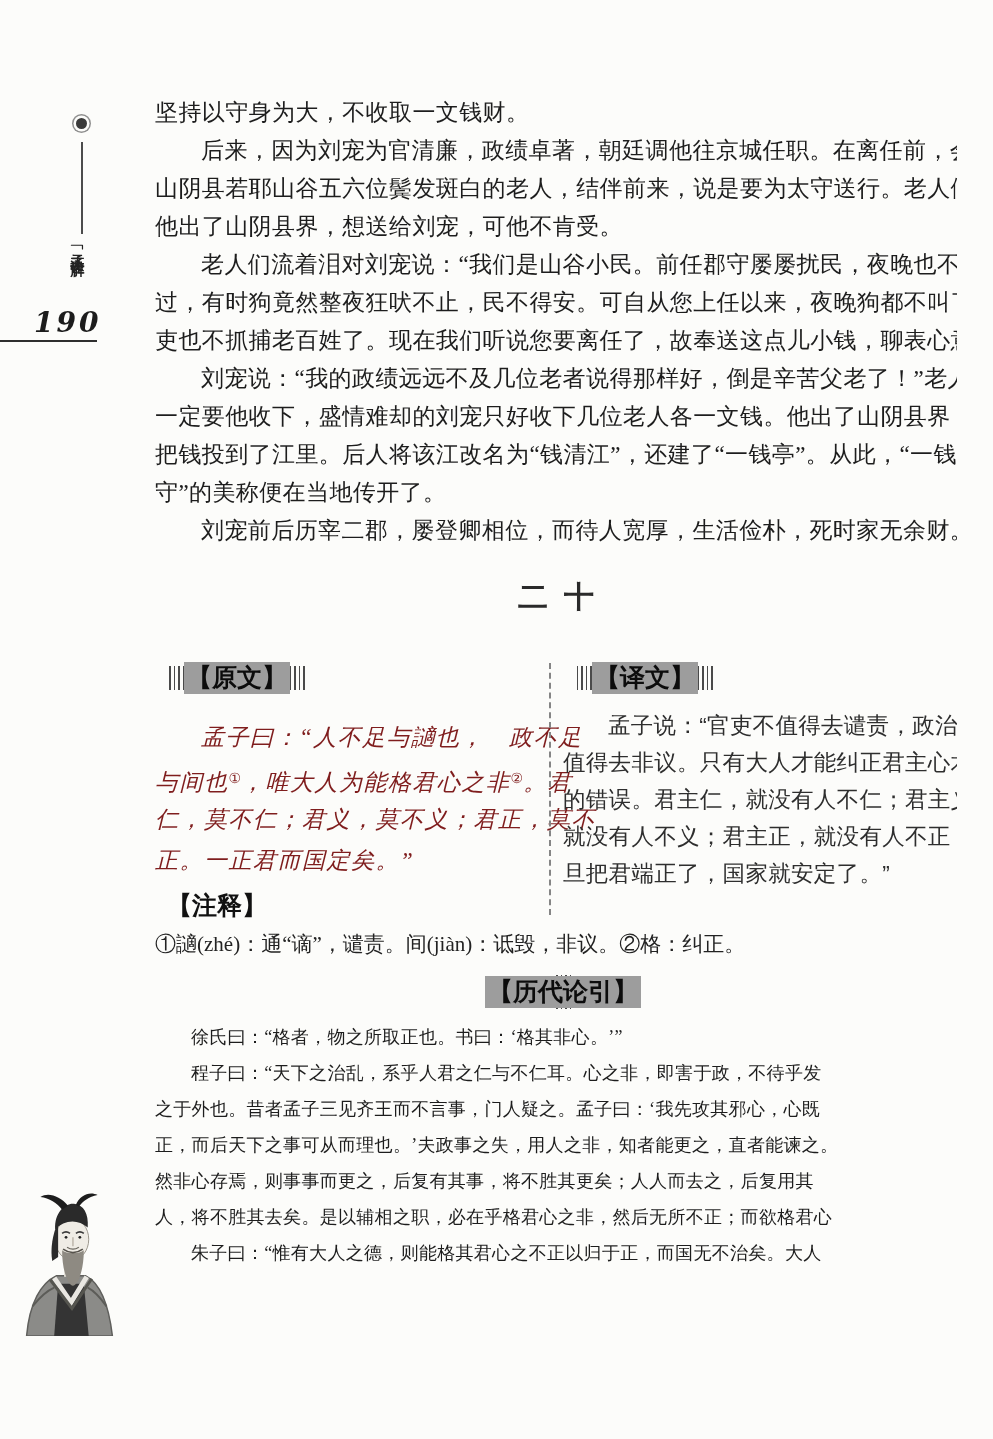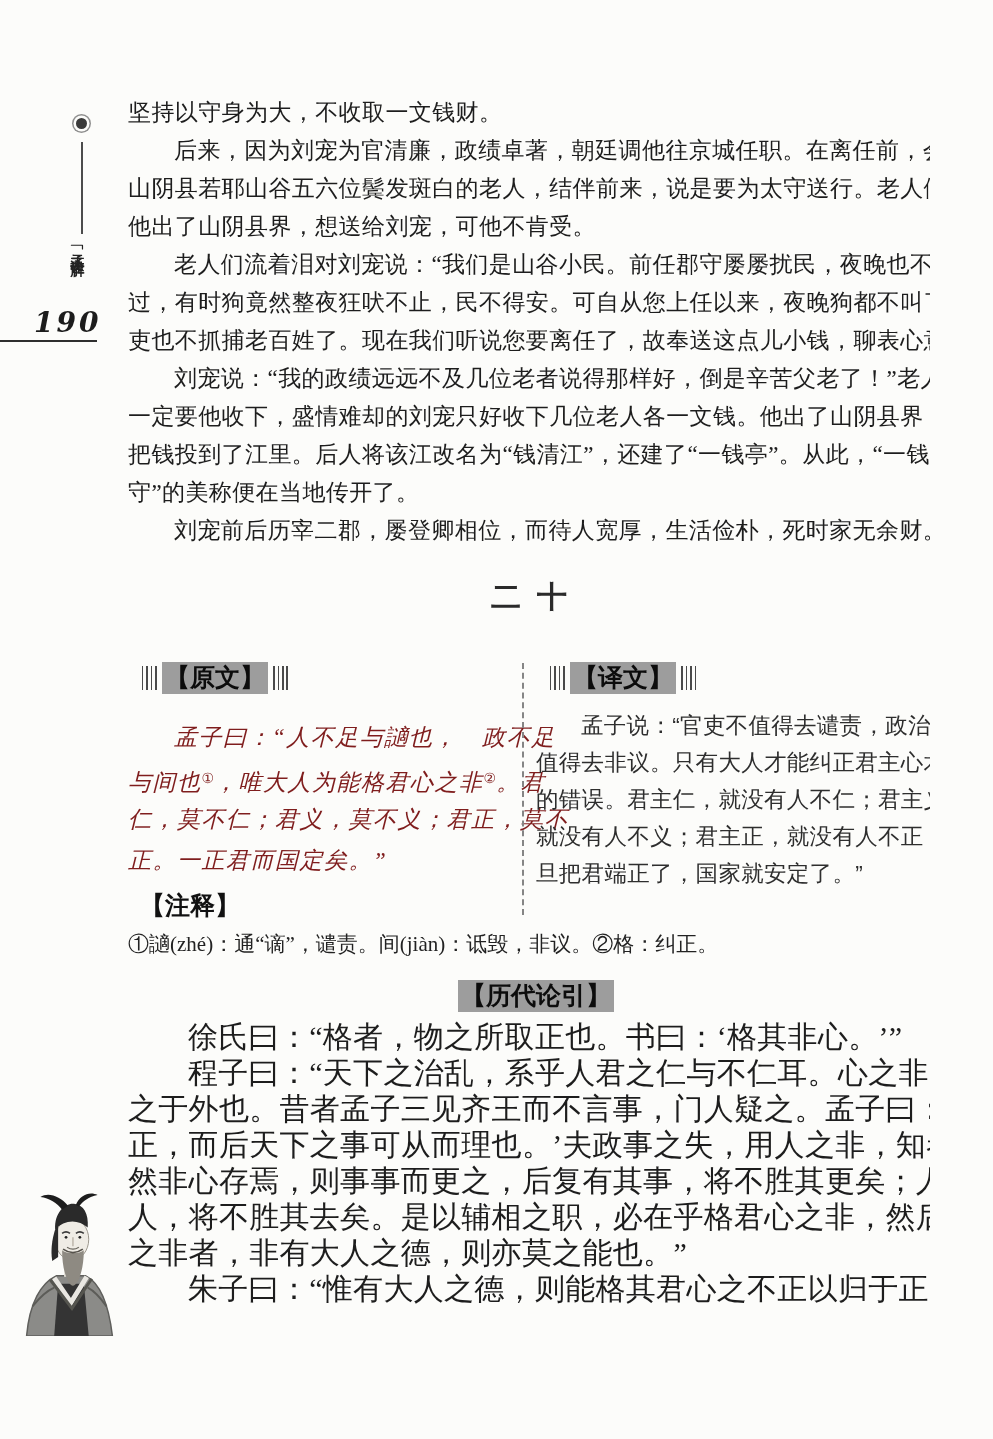--- a/index.html
+++ b/index.html
@@ -22,56 +22,56 @@
     font-size:14px; font-weight:bold; letter-spacing:3px; color:#222;
   }
   .page-number {
     position:absolute; left:34px; top:306px; font-family:"DejaVu Serif", serif;
     font-style:italic; font-weight:bold; font-size:28px; letter-spacing:3px; color:#1c1c1c;
   }
   .pn-rule { position:absolute; left:0; top:340px; width:97px; height:2px; background:#2e2e2e; }
   .portrait { position:absolute; left:14px; top:1188px; width:110px; height:148px; }
 
   
-  .content { position:absolute; left:128px; top:94px; width:802px; overflow:hidden; }
+  .content { position:absolute; left:155px; top:94px; width:802px; overflow:hidden; }
 
   .intro-line { font-size:23px; line-height:38px; height:38px; white-space:nowrap; letter-spacing:0.4px; }
   .indent { text-indent:2em; }
 
   .chapter {
     margin:30px 0 0 0; text-align:center; font-weight:600;
     font-size:30px; line-height:33px; letter-spacing:16px; text-indent:16px; color:#2a2a2a;
   }
 
   .cols { display:flex; margin-top:48px; align-items:stretch; }
   .col-left  { flex:none; width:382px; }
   .col-divider { flex:none; width:0; border-left:2px dashed #858585; margin:2px 12px 8px 12px; }
   .col-right { flex:1; min-width:0; }
 
-  .sec-head { display:flex; align-items:center; gap:5px; height:34px; margin-left:14px; }
+  .sec-head { display:flex; align-items:center; height:34px; margin-left:14px; }
   .sec-head.plain { margin-left:12px; margin-top:8px; }
   .hatch { width:15px; height:24px;
     background:repeating-linear-gradient(90deg,#4a4a4a 0 1.5px,transparent 1.5px 4.5px); }
   .sec-label { font-weight:bold; font-size:25px; line-height:30px; color:#111; white-space:nowrap; }
   .shaded { background:var(--header-shade,#9d9d9d); color:var(--header-ink,#0d0d0d); padding:1px 3px; }
 
   .kai { margin-top:22px; }
   .kai-line { font-size:23px; line-height:41px; height:41px; white-space:nowrap;
     letter-spacing:1.5px; font-style:italic; color:#7f1d1d; }
   sup.fn { font-size:14px; vertical-align:7px; letter-spacing:0; font-style:normal; }
 
   .trans { margin-top:12px; font-family:"Liberation Sans", sans-serif; }
   .trans-line { font-size:22.5px; line-height:37px; height:37px; white-space:nowrap;
     letter-spacing:0.3px; color:#2e2e2e; }
 
   .note-body { margin-top:6px; margin-left:0; font-size:21px; line-height:30px; white-space:nowrap; color:#222; }
 
   .cite-head { margin-top:16px;flex-direction:column; }
   .cites { margin-top:10px; }
-  .cite-line { font-size:30px; line-height:36px; height:36px; white-space:nowrap; letter-spacing:0.3px; }
+  .cite-line { font-size:18px; line-height:36px; height:36px; white-space:nowrap; letter-spacing:0.3px; }
 </style>
 </head>
 <body>
 
 <div class="page">
 
   <div class="ornament"></div>
   <div class="margin-vrule"></div>
   <div class="book-title">「孟子诠解」</div>
   <div class="page-number">190</div>
@@ -163,18 +163,17 @@
       <span class="hatch"></span>
     </div>
 
     <section class="cites">
       <div class="cite-line indent">徐氏曰：“格者，物之所取正也。书曰：‘格其非心。’”</div>
       <div class="cite-line indent">程子曰：“天下之治乱，系乎人君之仁与不仁耳。心之非，即害于政，不待乎发</div>
       <div class="cite-line">之于外也。昔者孟子三见齐王而不言事，门人疑之。孟子曰：‘我先攻其邪心，心既</div>
       <div class="cite-line">正，而后天下之事可从而理也。’夫政事之失，用人之非，知者能更之，直者能谏之。</div>
       <div class="cite-line">然非心存焉，则事事而更之，后复有其事，将不胜其更矣；人人而去之，后复用其</div>
       <div class="cite-line">人，将不胜其去矣。是以辅相之职，必在乎格君心之非，然后无所不正；而欲格君心</div>
-      <div class="cite-line">之非者，非有大人之德，则亦莫之能也。”</div>
       <div class="cite-line indent">朱子曰：“惟有大人之德，则能格其君心之不正以归于正，而国无不治矣。大人</div>
     </section>
 
   </main>
 </div>
 
 </body></html>

